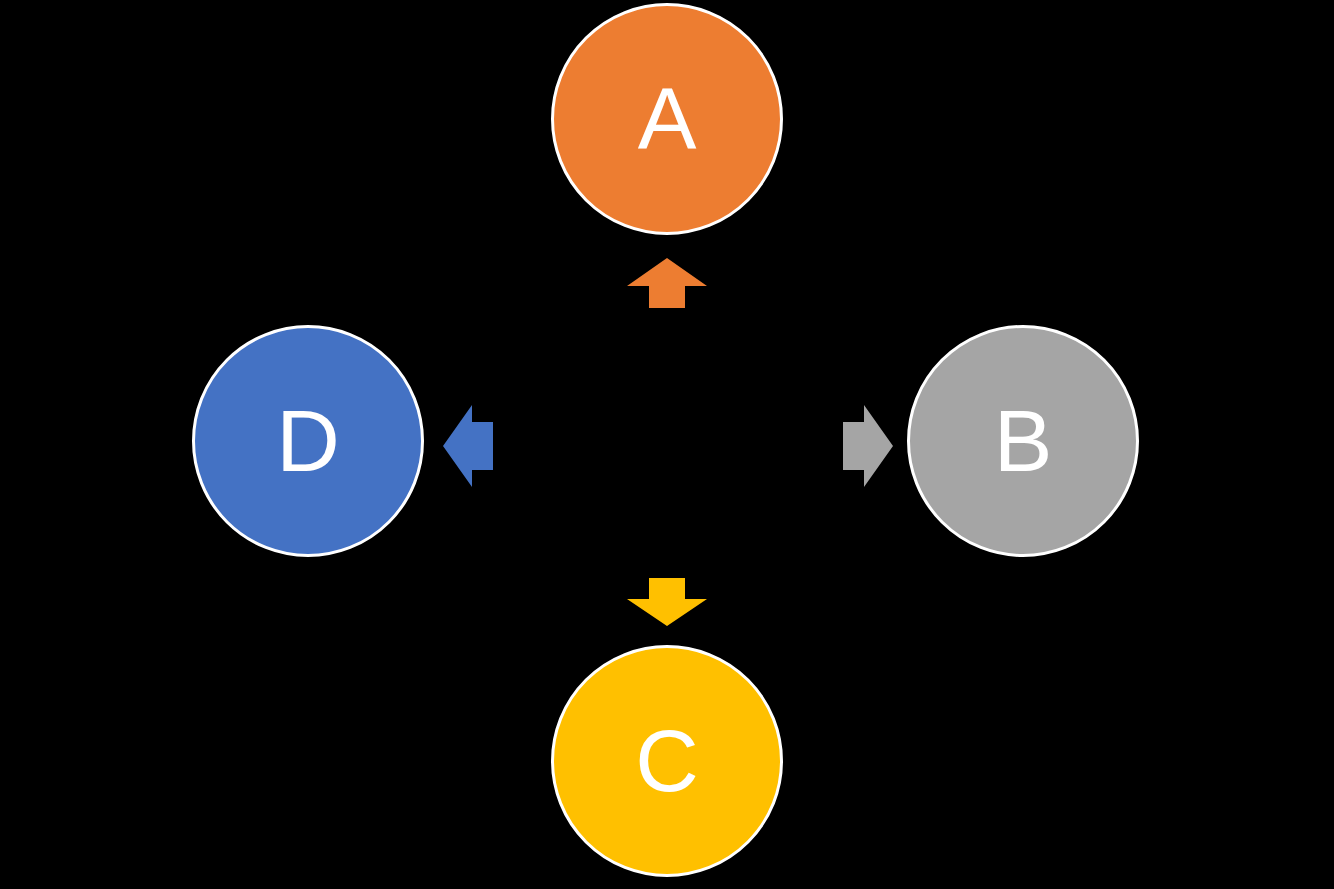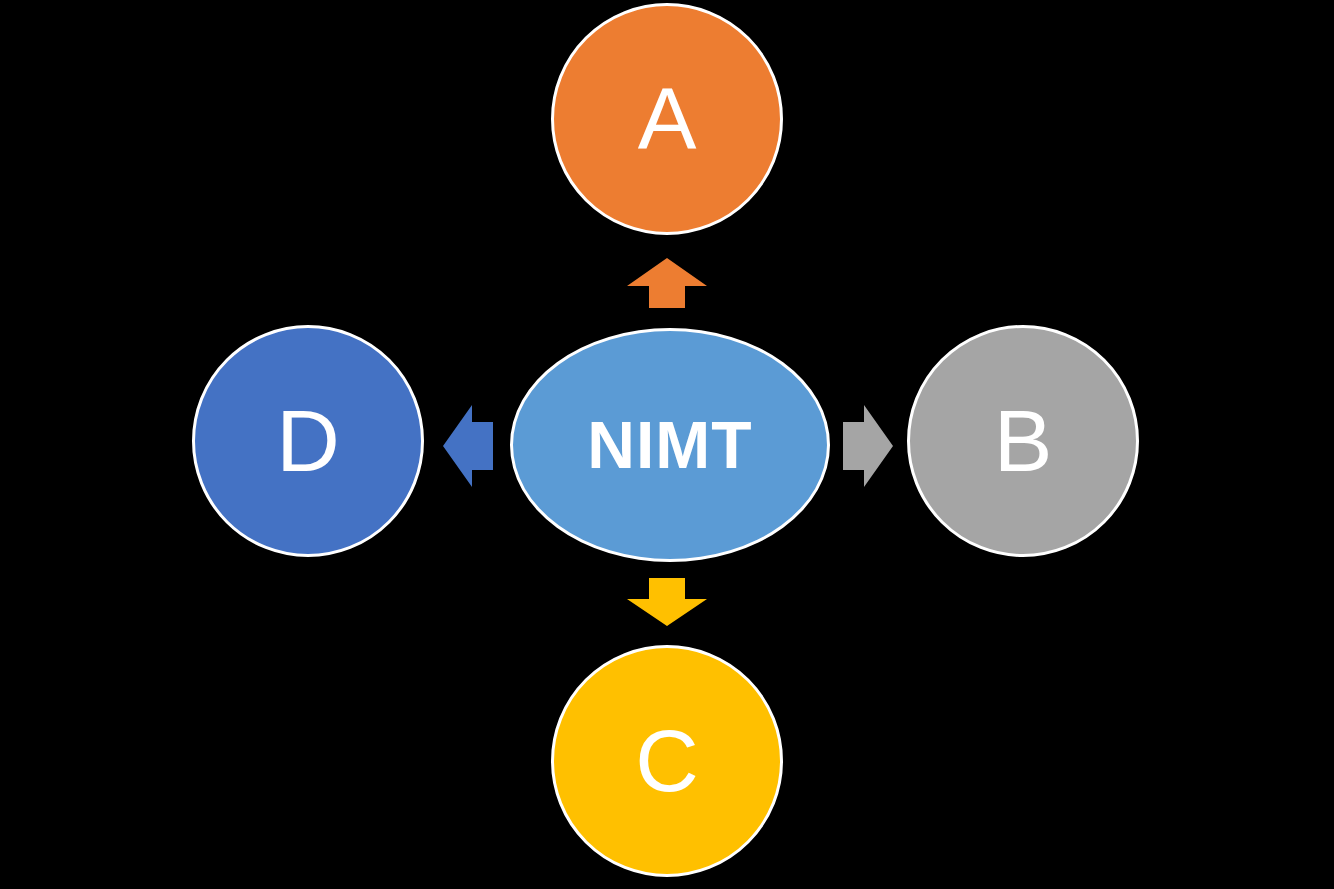--- a/index.html
+++ b/index.html
@@ -71,23 +71,20 @@
   </div>
 
   <div class="node circle pos-bottom" style="background-color: rgb(255, 192, 0);">
     <span class="label">C</span>
   </div>
 
   <div class="node circle pos-left" style="background-color: rgb(68, 114, 196);">
     <span class="label">D</span>
   </div>
 
-  <div class="node center-ellipse" style="background-color: rgb(91, 155, 213);">
-    <span class="label">NIMT</span>
-  </div>
 
   <svg class="arrow arrow-up" viewBox="0 0 80 50" preserveAspectRatio="none">
     <polygon points="40,0 80,28 58,28 58,50 22,50 22,28 0,28" style="fill: rgb(237, 125, 49);"></polygon>
   </svg>
 
   <svg class="arrow arrow-right" viewBox="0 0 50 82" preserveAspectRatio="none">
     <polygon points="0,17 21,17 21,0 50,41 21,82 21,65 0,65" style="fill: rgb(165, 165, 165);"></polygon>
   </svg>
 
   <svg class="arrow arrow-down" viewBox="0 0 80 50" preserveAspectRatio="none">

